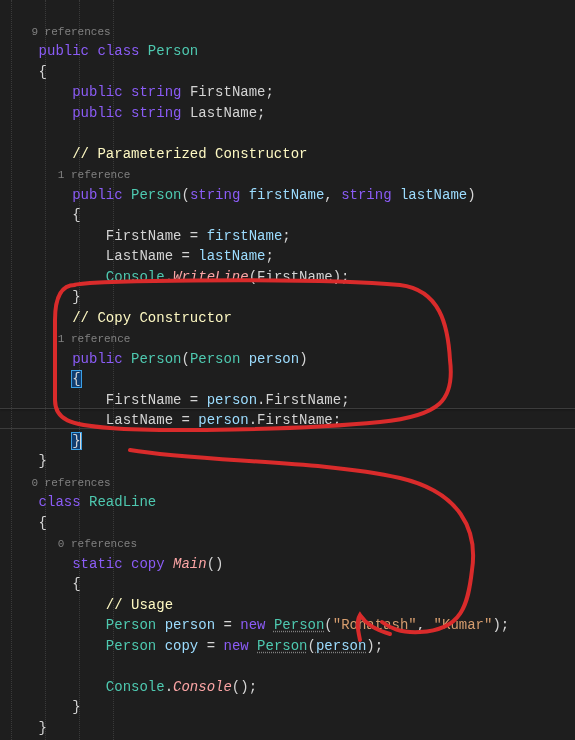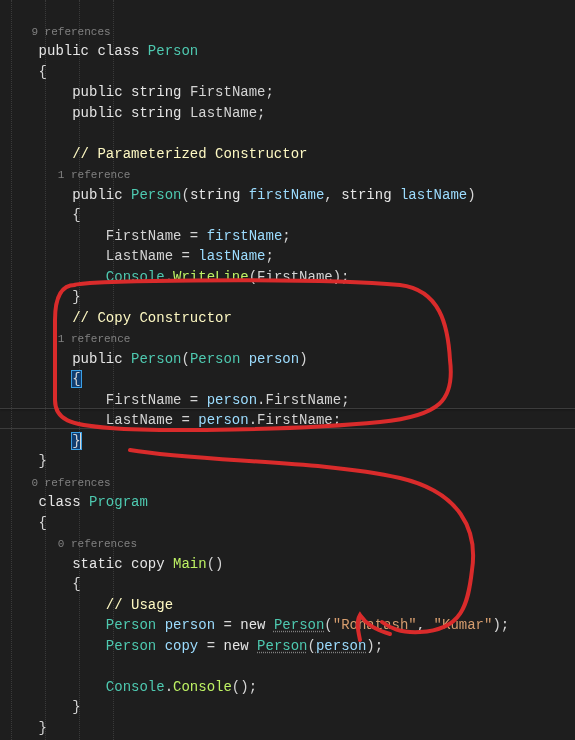--- a/index.html
+++ b/index.html
@@ -12,23 +12,23 @@
     width: 575px;
     height: 740px;
     overflow: hidden;
     position: relative;
     padding-left: 5px;
   }
   .code {
     white-space: pre;
     position: relative;
   }
-  .kw { color: #e5e5e5; }       
+  .kw { color: #8b5cf6; }       
   .type { color: #4ec9b0; }    
-  .method { color: #bef264; }   
+  .method { color: #fca5a5; font-style: italic; }   
   .comment { color: #fef9c3; }  
   .ref { color: #808080; font-size: 11px; line-height: 16px; display: inline-block; }
   .string { color: #d69d6e; }
   .punct { color: #d4d4d4; }
   .brace { color: #d4d4d4; }
   .param { color: #9cdcfe; }
   .field { color: #d4d4d4; }
   .underline { text-decoration: underline dotted #808080; text-underline-offset: 2px; }
   .sel-brace {
     background: #113d6f;
@@ -83,21 +83,21 @@
         <span class="brace">}</span>
         <span class="comment">// Copy Constructor</span>
 <span class="ref">        </span><span class="ref">1 reference</span>
         <span class="kw">public</span> <span class="type">Person</span><span class="punct">(</span><span class="type">Person</span> <span class="param">person</span><span class="punct">)</span>
         <span class="brace sel-brace">{</span>
             <span class="field">FirstName</span> <span class="punct">=</span> <span class="param">person</span><span class="punct">.</span><span class="field">FirstName</span><span class="punct">;</span>
             <span class="field">LastName</span> <span class="punct">=</span> <span class="param">person</span><span class="punct">.</span><span class="field">FirstName</span><span class="punct">;</span>
         <span class="brace sel-brace">}</span><span class="cursor"></span>
     <span class="brace">}</span>
 <span class="ref">    </span><span class="ref">0 references</span>
-    <span class="kw">class</span> <span class="type">Program</span>
+    <span class="kw">class</span> <span class="type">ReadLine</span>
     <span class="brace">{</span>
 <span class="ref">        </span><span class="ref">0 references</span>
         <span class="kw">static</span> <span class="kw">copy</span> <span class="method">Main</span><span class="punct">(</span><span class="punct">)</span>
         <span class="brace">{</span>
             <span class="comment">// Usage</span>
             <span class="type">Person</span> <span class="param">person</span> <span class="punct">=</span> <span class="kw">new</span> <span class="type underline">Person</span><span class="punct">(</span><span class="string">"Rohatash"</span><span class="punct">,</span> <span class="string">"Kumar"</span><span class="punct">)</span><span class="punct">;</span>
             <span class="type">Person</span> <span class="param">copy</span> <span class="punct">=</span> <span class="kw">new</span> <span class="type underline">Person</span><span class="punct">(</span><span class="param underline">person</span><span class="punct">)</span><span class="punct">;</span>
 
             <span class="type">Console</span><span class="punct">.</span><span class="method">Console</span><span class="punct">(</span><span class="punct">)</span><span class="punct">;</span>
         <span class="brace">}</span>

